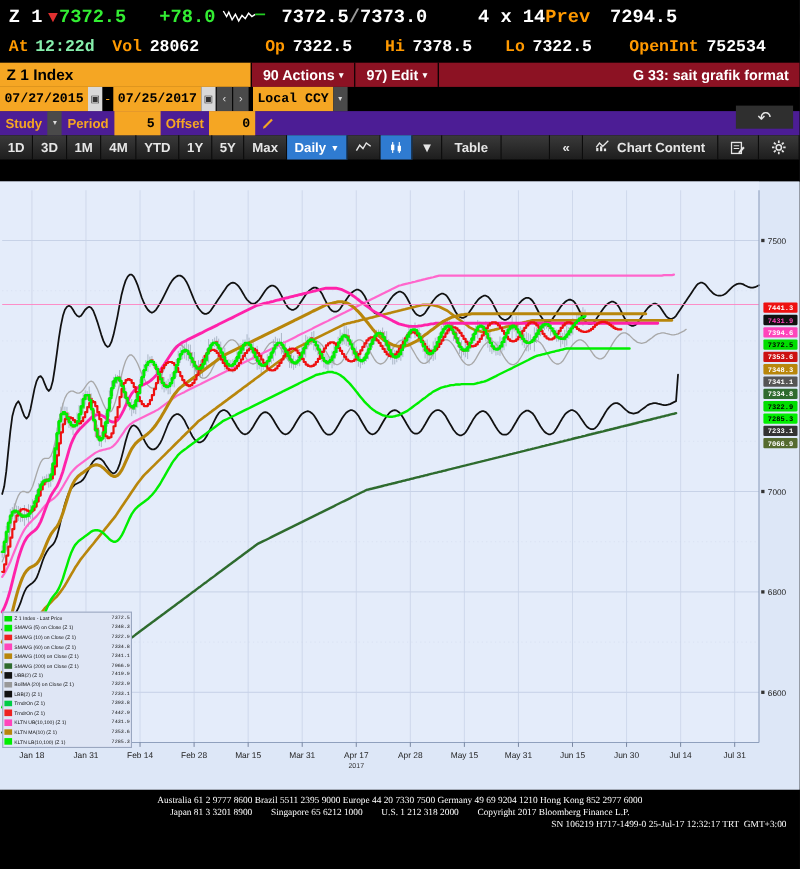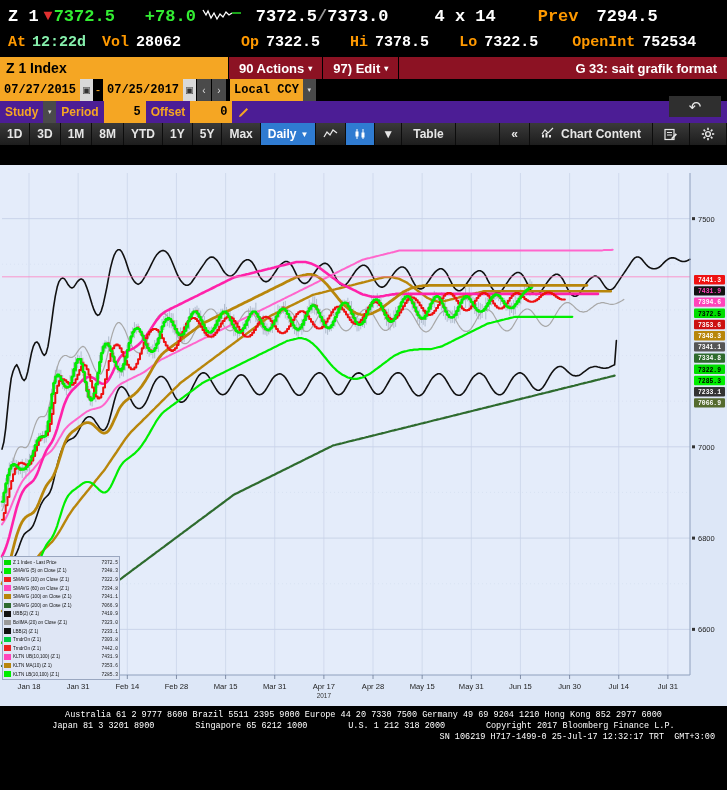--- a/index.html
+++ b/index.html
@@ -82,22 +82,22 @@
   .legend { position:absolute; left:2px; top:556px; width:118px;
             background:#dfe6f5; border:1px solid #9aa7c0; padding:1px 1px 1px 1px;
             z-index:5; }
   .lgrow { display:flex; align-items:center; height:8.6px; font-size:4.6px;
            font-family:"Liberation Sans", sans-serif; color:#111; white-space:nowrap; }
   .lgsw { width:7px; height:5.5px; margin-right:2px; flex:0 0 auto; }
   .lgname { flex:1; overflow:hidden; }
   .lgval { font-family:"Liberation Mono", monospace; }
 
   
-  .footer { position:absolute; left:0; bottom:0; width:727px; height:84px;
-            background:#000; color:#fff; font-family:Liberation Mono, monospace;
+  .footer { position:absolute; left:0; bottom:0; width:727px; height:72px;
+            background:#000; color:#fff; font-family:Liberation Serif, serif;
             font-size:8.5px; line-height:11px; padding-top:4px; }
   .fline { display:flex; white-space:pre; }
   .fl1 { justify-content:center; }
   .fl2 { justify-content:center; }
   .fl3 { justify-content:flex-end; padding-right:12px; }
 </style>
 </head>
 <body>
 
 <div id="app">
@@ -111,21 +111,21 @@
       <span class="sparkline">
         <svg width="40" height="16" viewBox="0 0 40 16">
           <polyline points="1,4 4,9 6,5 9,12 12,7 15,13 18,8 21,11 24,6 27,9 30,7" fill="none" stroke="#ffffff" stroke-width="1.3"></polyline>
           <line x1="30" y1="7" x2="39" y2="7" stroke="#22cc22" stroke-width="1.6"></line>
         </svg>
       </span>
       <span class="val-w" style="margin-left:8px">7372.5</span>
       <span class="sep-sl">/</span>
       <span class="val-w">7373.0</span>
       <span class="val-w" style="margin-left:46px">4 x 14</span>
-      <span class="lbl-o" style="margin-left:42px">Prev</span>
+      <span class="lbl-o" style="">Prev</span>
       <span class="val-w" style="margin-left:18px">7294.5</span>
     </div>
     <div class="qrow qrow2">
       <span class="lbl-o">At</span>
       <span class="lbl-g" style="margin-left:6px">12:22d</span>
       <span class="lbl-o" style="margin-left:16px">Vol</span>
       <span class="val-w" style="margin-left:7px">28062</span>
       <span class="lbl-o" style="margin-left:60px">Op</span>
       <span class="val-w" style="margin-left:7px">7322.5</span>
       <span class="lbl-o" style="margin-left:30px">Hi</span>
@@ -174,21 +174,21 @@
       <svg width="13" height="13" viewBox="0 0 13 13">
           <path d="M2 11 L4 10.4 L11 3.4 L9.6 2 L2.6 9 Z" fill="#f5a623"></path>
         </svg>
     </div>
   </div>
 
   <div class="bar-period">
     <div class="pb">1D</div>
     <div class="pb">3D</div>
     <div class="pb">1M</div>
-    <div class="pb">8M</div>
+    <div class="pb">4M</div>
     <div class="pb">YTD</div>
     <div class="pb">1Y</div>
     <div class="pb">5Y</div>
     <div class="pb">Max</div>
     <div class="pb sel">
       <span>Daily</span>
       <span style="margin-left:4px;font-size:8px">▼</span>
     </div>
     <div class="pb">
       <svg width="15" height="12" viewBox="0 0 15 12">

